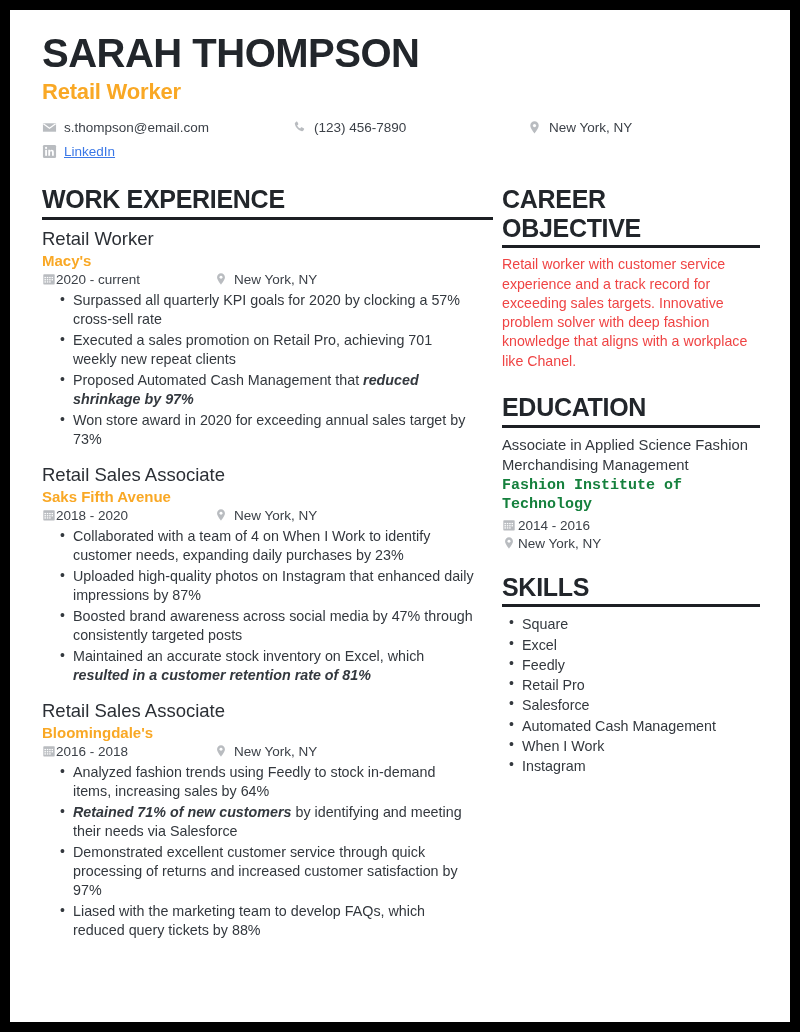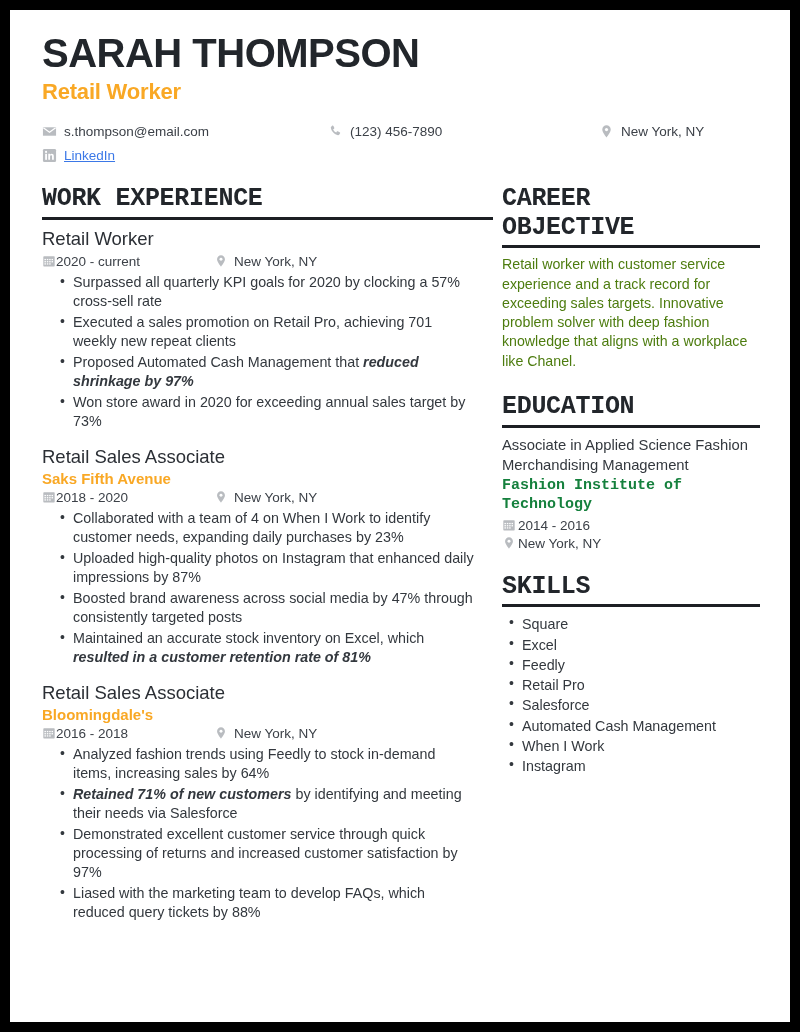--- a/index.html
+++ b/index.html
@@ -28,23 +28,22 @@
   .job-title {
     font-size: 22px;
     font-weight: bold;
     color: #f9a825;
     margin-top: 4px;
     letter-spacing: -0.2px;
   }
   .contact-rows { margin-top: 10px; }
   .contact-row {
     display: flex;
-    align-items: flex-end;
+    align-items: center;
     height: 24px;
-    gap: 36px;
   }
   .contact-item {
     display: flex;
     align-items: center;
     gap: 7px;
     font-size: 13.5px;
     color: #3c4148;
   }
   .c-email { width: 250px; }
   .c-phone { width: 235px; }
@@ -59,21 +58,20 @@
   .columns { display: flex; margin-top: 22px; }
   .col-left  { width: 455px; padding-right: 22px; }
   .col-right { width: 265px; padding-left: 5px; }
 
   .sec-head {
     font-size: 25px;
     font-weight: bold;
     color: #22262b;
     letter-spacing: -0.3px;
     line-height: 1.14;
-    font-family: Liberation Mono, monospace;
   }
   .sec-rule {
     border-bottom: 3px solid #1c1f23;
     margin-top: 3px;
     margin-bottom: 7px;
   }
   .col-left .sec-rule  { width: 451px; }
   .col-right .sec-rule { width: 258px; }
 
   
@@ -118,21 +116,21 @@
     top: -1px;
     font-size: 14px;
     color: #33383e;
   }
   .em { font-weight: bold; font-style: italic; }
 
   
   .objective {
     font-size: 14.2px;
     line-height: 1.36;
-    color: #4d7c0f;
+    color: #ef4444;
   }
   .blk { margin-bottom: 22px; }
   .edu-degree {
     font-size: 14.8px;
     line-height: 1.36;
     color: #33383e;
   }
   .edu-school {
     font-size: 15px;
     font-weight: bold;
@@ -229,20 +227,21 @@
   </div>
 
   <div class="columns">
 
     <div class="col-left">
       <div class="sec-head">WORK EXPERIENCE</div>
       <div class="sec-rule"></div>
       <div id="jobs-container">
             <div class="job">
               <div class="job-role">Retail Worker</div>
+              <div class="job-company">Macy's</div>
               <div class="job-meta">
                 <span class="meta-date">
                   <span class="ico">
                     <svg width="14" height="14" viewBox="0 0 16 16" fill="#b9bcc0">
   <rect x="1.5" y="2.6" width="13" height="11.6" rx="0.8"></rect>
   <rect x="2.8" y="5.6" width="1.7" height="1.5" fill="#fff"></rect>
                       <rect x="5.5" y="5.6" width="1.7" height="1.5" fill="#fff"></rect>
   <rect x="8.2" y="5.6" width="1.7" height="1.5" fill="#fff"></rect>
                       <rect x="10.9" y="5.6" width="1.7" height="1.5" fill="#fff"></rect>
   <rect x="2.8" y="8.1" width="1.7" height="1.5" fill="#fff"></rect>

